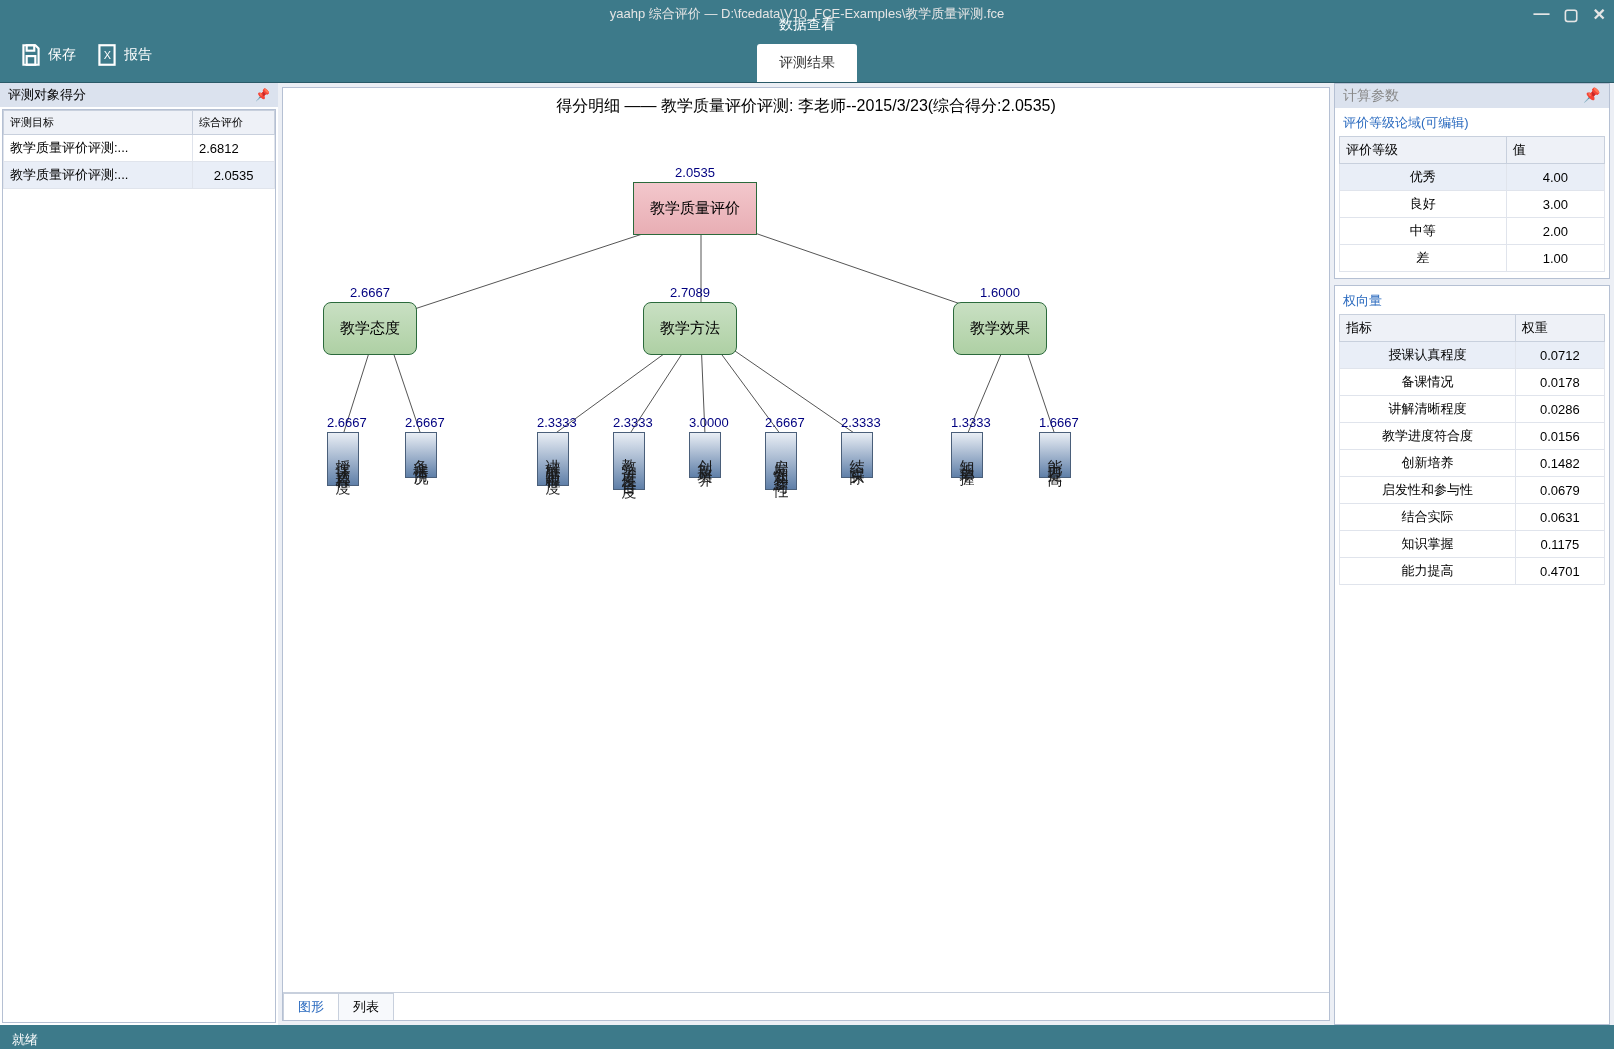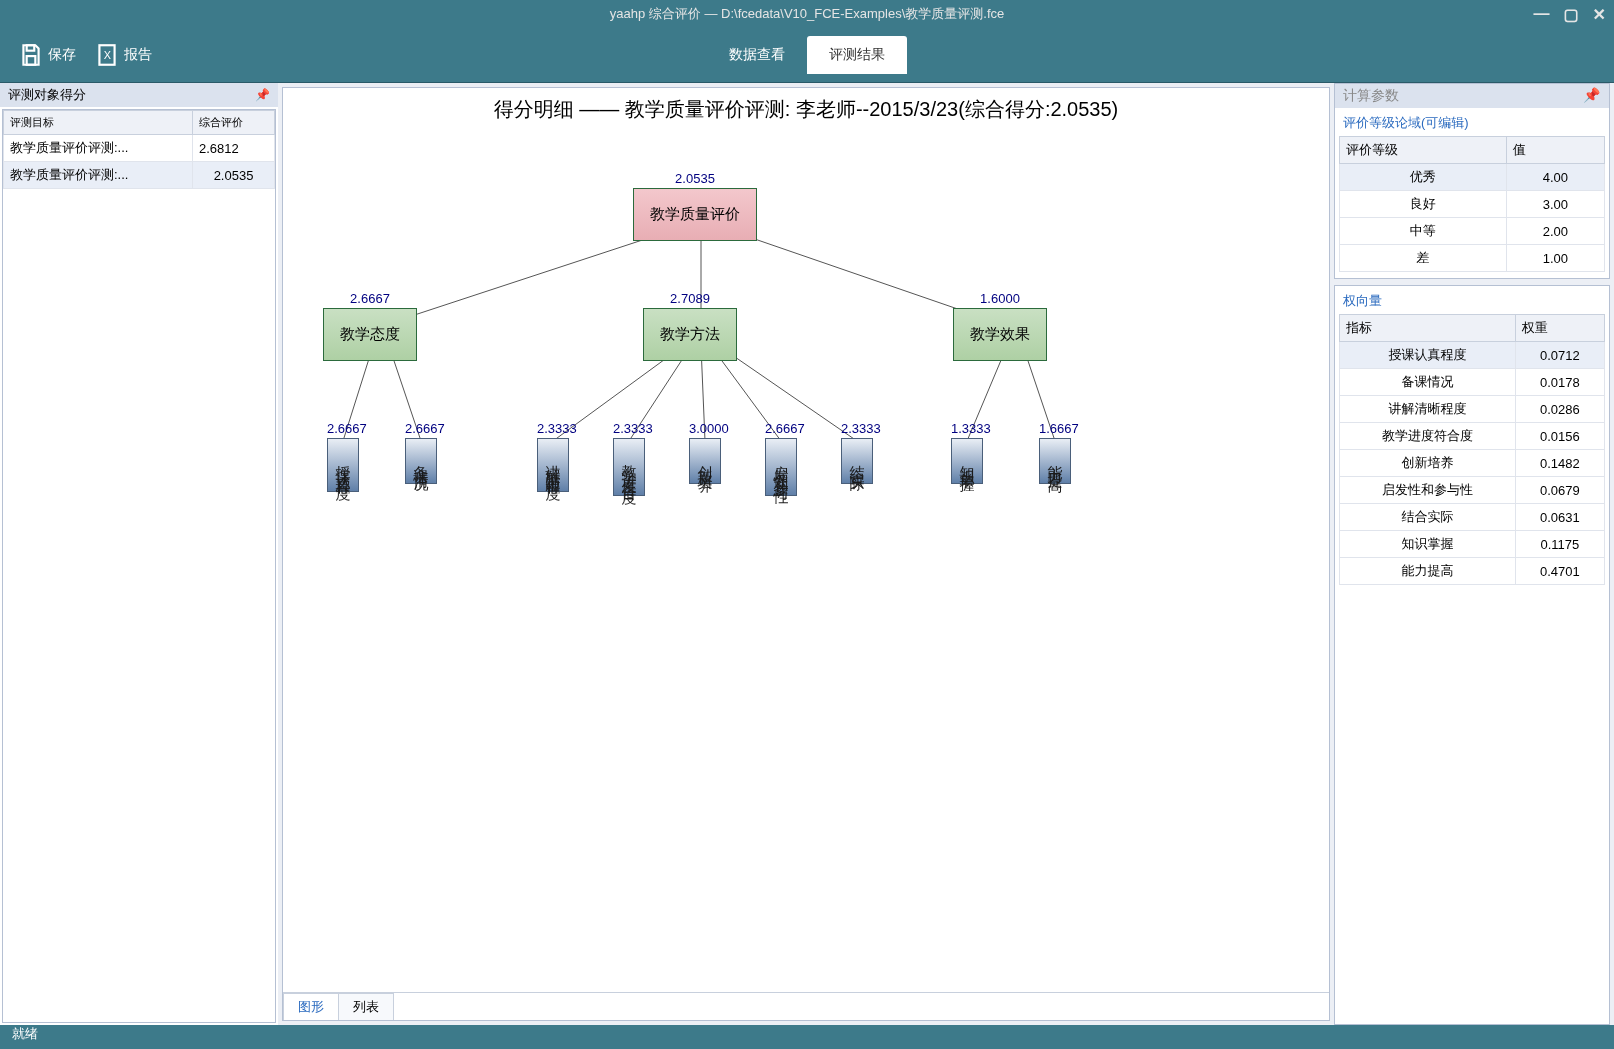--- a/index.html
+++ b/index.html
@@ -5,62 +5,62 @@
 * { box-sizing: border-box; margin: 0; padding: 0; }
 body { font-family: "Microsoft YaHei", sans-serif; font-size: 14px; background: #fff; overflow: hidden; }
 
 .titlebar { background: #3d7a8a; color: #e5e5e5; height: 28px; display: flex; align-items: center; justify-content: center; position: relative; font-size: 13px; }
 .titlebar .controls { position: absolute; right: 8px; display: flex; gap: 14px; }
 .titlebar .controls span { cursor: pointer; font-size: 16px; font-weight: bold; }
 
 .toolbar { background: #3d7a8a; color: #fff; height: 55px; display: flex; align-items: center; position: relative; border-bottom: 1px solid #2a5a68; }
 .tool-btn { display: flex; align-items: center; gap: 4px; margin-left: 18px; cursor: pointer; }
 .tool-btn svg { width: 26px; height: 26px; }
-.center-tabs { position: absolute; left: 50%; transform: translateX(-50%); bottom: 8px; display: flex; }
+.center-tabs { position: absolute; left: 50%; transform: translateX(-50%); bottom: 0; display: flex; flex-direction: column; }
 .center-tab { padding: 10px 22px; cursor: pointer; color: #fff; }
 .center-tab.active { background: #fff; color: #333; border-radius: 3px 3px 0 0; }
 
 .main { display: flex; height: calc(100vh - 28px - 55px - 24px); background: #eceff5; }
 
 .left-panel { width: 278px; background: #fff; display: flex; flex-direction: column; }
 .panel-header { background: #dbe2ee; padding: 3px 8px; display: flex; justify-content: space-between; align-items: center; font-size: 13px; }
 .panel-header .pin { cursor: pointer; font-size: 12px; }
 .score-table { flex: 1; border: 1px solid #b5c0d3; margin: 2px; }
 .score-table table { width: 100%; border-collapse: collapse; }
 .score-table th { background: #eef1f7; border: 1px solid #c8d0dd; padding: 4px 6px; text-align: left; font-weight: normal; font-size: 11px; }
 .score-table td { border: 1px solid #e0e4ec; padding: 4px 6px; font-size: 13px; }
 .score-table tr.sel td { background: #e9eef7; }
 
 .center-area { flex: 1; background: #fff; margin: 4px; border: 1px solid #b5c0d3; display: flex; flex-direction: column; }
-.chart-title { text-align: center; padding: 8px; font-size: 20px; }
+.chart-title { text-align: center; padding: 8px; font-size: 16px; }
 .chart-canvas { flex: 1; position: relative; overflow: hidden; }
 .bottom-tabs { display: flex; border-top: 1px solid #c8d0dd; }
 .bottom-tab { padding: 4px 14px; border: 1px solid #c8d0dd; border-bottom: none; margin-right: -1px; background: #f7f9fc; cursor: pointer; font-size: 13px; }
 .bottom-tab.active { background: #fff; color: #2a6abf; }
 
 
 .node { position: absolute; text-align: center; }
 .node .score { color: #000080; font-size: 13px; margin-bottom: 2px; }
 .node-box { border: 1px solid #2b6a3c; padding: 16px 16px; font-size: 15px; }
 .root-box { background: linear-gradient(#f3c7cc, #e8aeb4); }
-.mid-box { background: linear-gradient(#c9e0c3, #aed0a4); }
+.mid-box { background: linear-gradient(#c9e0c3, #aed0a4); border-radius: 8px; }
 .leaf-box { background: linear-gradient(#e9eef5, #5f7fa8); border: 1px solid #4a5f7a; width: 32px; padding: 14px 6px; writing-mode: vertical-rl; text-orientation: upright; letter-spacing: 4px; font-size: 15px; color: #1a1a1a; }
 
 svg.lines { position: absolute; top: 0; left: 0; }
 
 .right-panel { width: 280px; display: flex; flex-direction: column; gap: 6px; padding-right: 4px; }
 .right-box { background: #fff; border: 1px solid #b5c0d3; }
 .right-title { background: #dbe2ee; padding: 3px 8px; color: #888; display: flex; justify-content: space-between; }
 .sub-title { color: #2a6abf; padding: 6px 8px 4px; font-size: 13px; }
 .grid-table { width: calc(100% - 8px); margin: 0 4px 6px; border-collapse: collapse; }
 .grid-table th { background: #eef1f7; border: 1px solid #c8d0dd; padding: 4px 6px; text-align: left; font-weight: normal; font-size: 13px; }
 .grid-table td { border: 1px solid #e0e4ec; padding: 4px 6px; font-size: 13px; text-align: center; }
 .grid-table tr.sel td { background: #e9eef7; }
 
-.statusbar { background: #3d7a8a; color: #fff; height: 24px; display: flex; align-items: flex-start; padding: 0 12px; font-size: 13px; }
+.statusbar { background: #3d7a8a; color: #fff; height: 24px; display: flex; align-items: flex-end; padding: 0 12px; font-size: 13px; }
 </style>
 </head>
 <body>
 
 <div class="titlebar">
   <span>yaahp 综合评价  — D:\fcedata\V10_FCE-Examples\教学质量评测.fce</span>
   <div class="controls">
     <span>—</span>
     <span>▢</span>
     <span>✕</span>

